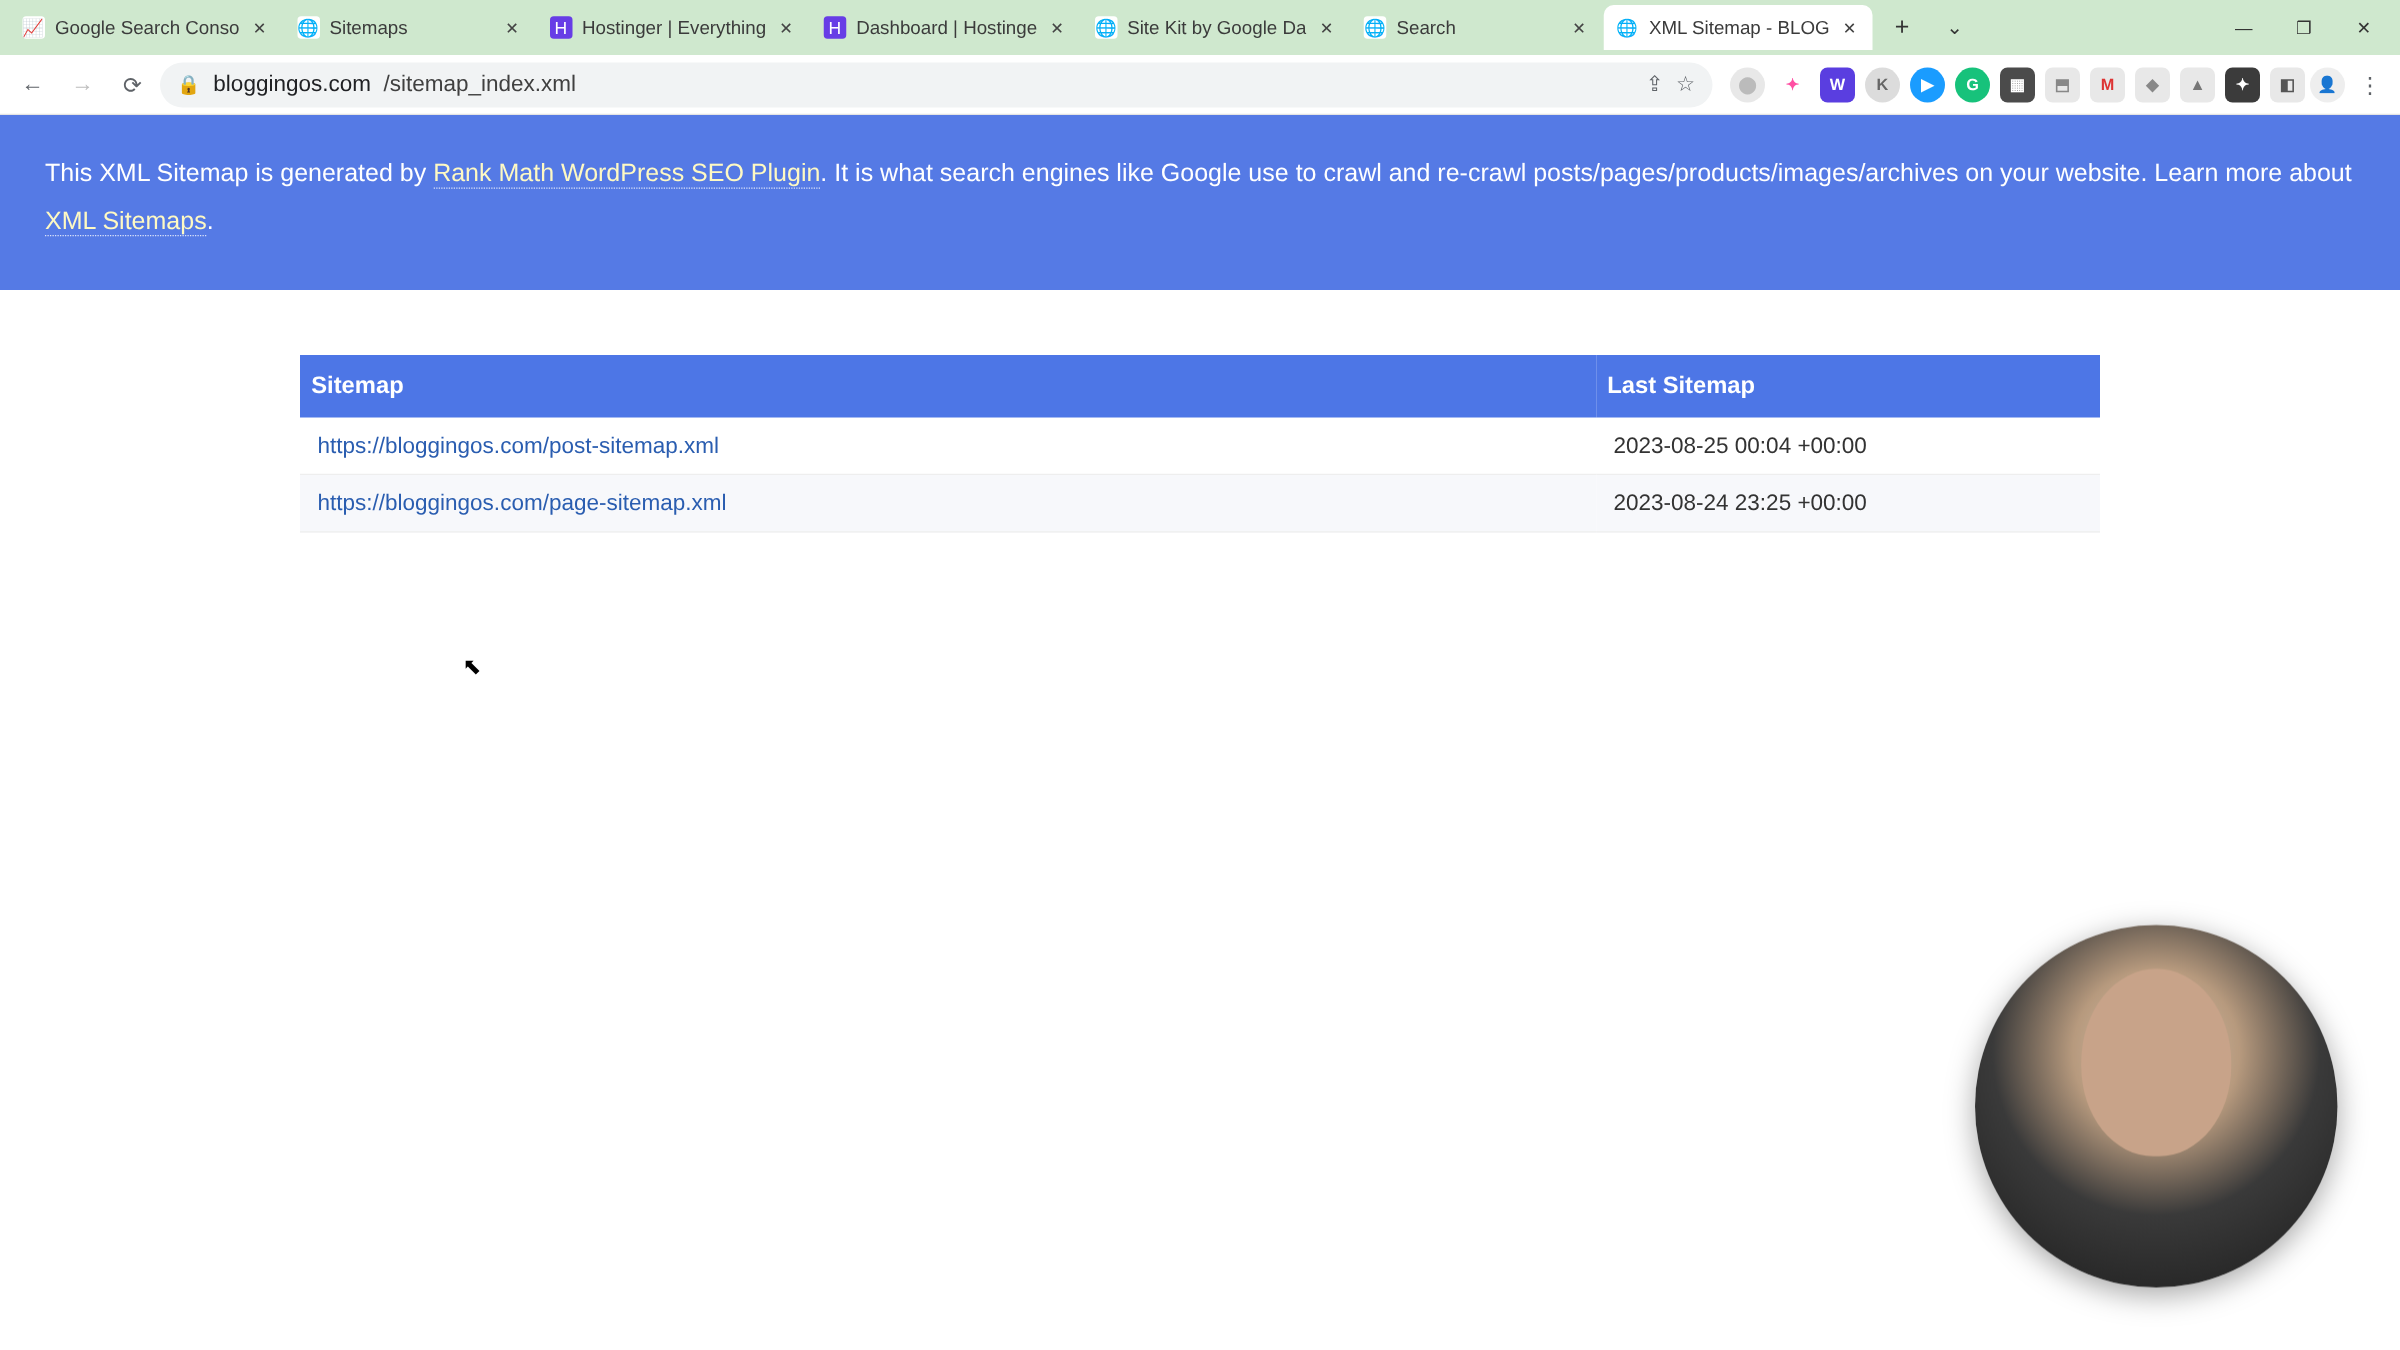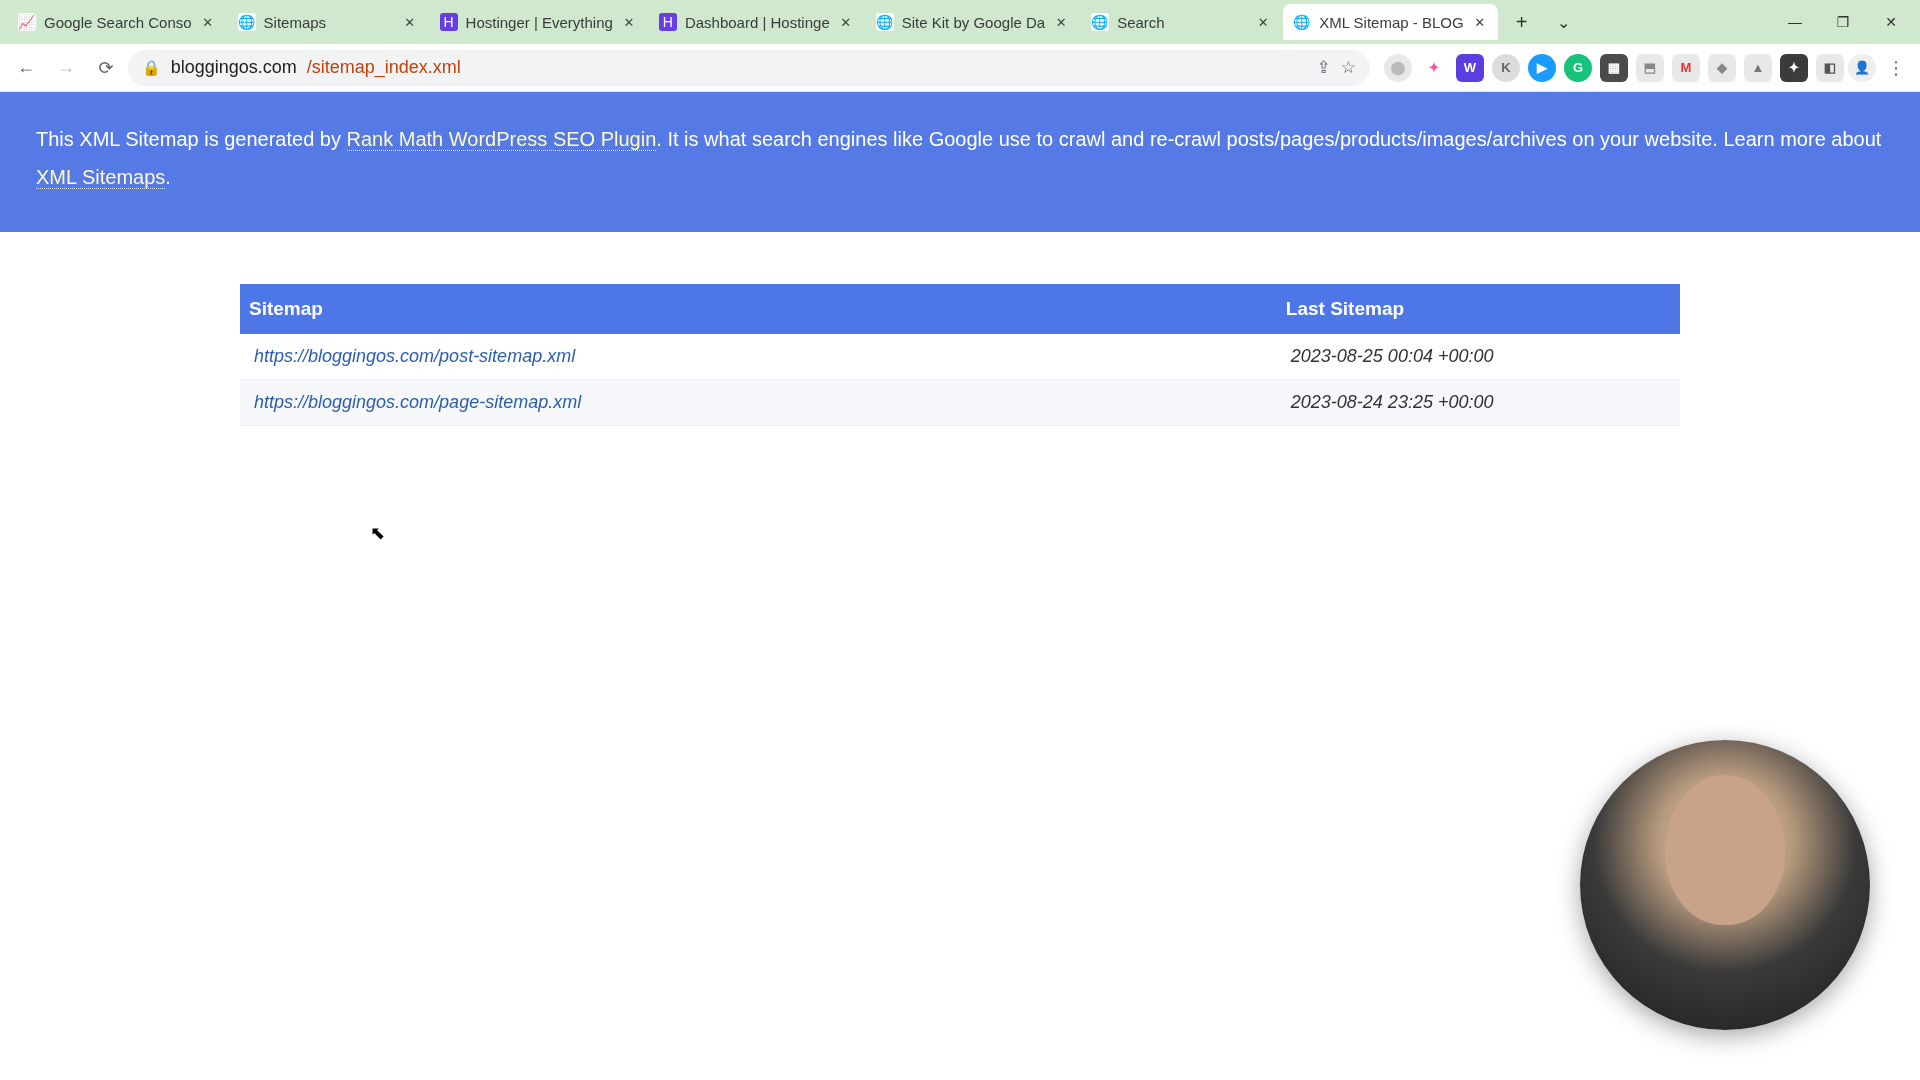--- a/index.html
+++ b/index.html
@@ -13,36 +13,36 @@
   .tab .close { width: 16px; height: 16px; display:flex; align-items:center; justify-content:center; font-size:13px; color:#444; }
   .newtab { width: 32px; height: 32px; display:flex; align-items:center; justify-content:center; font-size:20px; color:#333; margin-left:6px; }
   .win-controls { position:absolute; right:6px; top:0; height:44px; display:flex; align-items:center; gap:2px; }
   .win-controls div { width:46px; height:32px; display:flex; align-items:center; justify-content:center; font-size:14px; color:#333; }
   .tabdropdown { width:40px; display:flex; align-items:center; justify-content:center; color:#333; margin-left:6px;}
   .toolbar { display:flex; align-items:center; height:48px; background:#fff; border-bottom:1px solid #e4e4e4; padding:0 8px; gap:4px;}
   .toolbar .navbtn { width:36px; height:36px; display:flex; align-items:center; justify-content:center; color:#5f6368; font-size:18px;}
   .toolbar .navbtn.disabled { color:#bdbdbd; }
   .addrbar { flex:1; display:flex; align-items:center; height:36px; background:#f1f3f4; border-radius:18px; padding:0 14px; gap:10px; color:#202124; font-size:18px;}
   .addrbar .lock { color:#5f6368; font-size:15px;}
-  .addrbar .url-dim { color:#c2410c; }
+  .addrbar .url-dim { color:#404040; }
   .addr-actions { display:flex; gap:10px; margin-left:auto; color:#5f6368; font-size:17px;}
   .ext-row { display:flex; align-items:center; gap:8px; padding-left:10px;}
   .ext { width:28px; height:28px; border-radius:50%; display:flex; align-items:center; justify-content:center; font-size:13px; font-weight:bold; color:#fff;}
   .ext.square { border-radius:6px; }
   .dots { width:32px; height:32px; display:flex; align-items:center; justify-content:center; font-size:18px; color:#5f6368;}
   
   .hero { background:#557ae5; color:#fff; padding:28px 36px 36px 36px; }
   .hero h1 { font-size:42px; font-weight:600; margin-bottom:26px; letter-spacing:0.5px;}
   .hero p { font-size:20px; line-height:1.9; }
   .hero a { color:#fef9c3; text-decoration:none; border-bottom:1px dotted rgba(255,255,255,0.8); }
   .content { width: 1440px; margin: 0 auto; padding: 52px 0 0 0; }
   .count-line { font-size:19px; color:#333; margin-bottom:18px; padding-left:0;}
   table { width:100%; border-collapse:collapse; font-size:18px;}
   thead th { background:#4d76e6; color:#fff; font-weight:700; text-align:left; padding:14px 9px; font-size:19px;}
-  tbody td { padding:12px 14px; border-bottom:1px solid #eee; color:#333;font-style:italic;}
+  tbody td { padding:12px 14px; border-bottom:1px solid #eee; color:#333;}
   tbody tr:nth-child(even) td { background:#f7f8fb;}
   tbody td a { color:#2a5db0; text-decoration:none;}
   .cursor { position:absolute; left:370px; top:522px; font-size:18px; color:#000; pointer-events:none;}
   .webcam { position:fixed; right:50px; bottom:50px; width:290px; height:290px; border-radius:50%; background: radial-gradient(circle at 50% 35%, #d9c6b0 0%, #b79a7e 28%, #3a3a3a 55%, #1a1a1a 100%); box-shadow:0 6px 24px rgba(0,0,0,0.35);}
   .webcam::after{content:""; position:absolute; left:50%; top:38%; transform:translate(-50%,-50%); width:120px; height:150px; background:#c8a389; border-radius:50% 50% 48% 48%;}
 </style>
 </head>
 <body>
 
 <div class="tabstrip">

